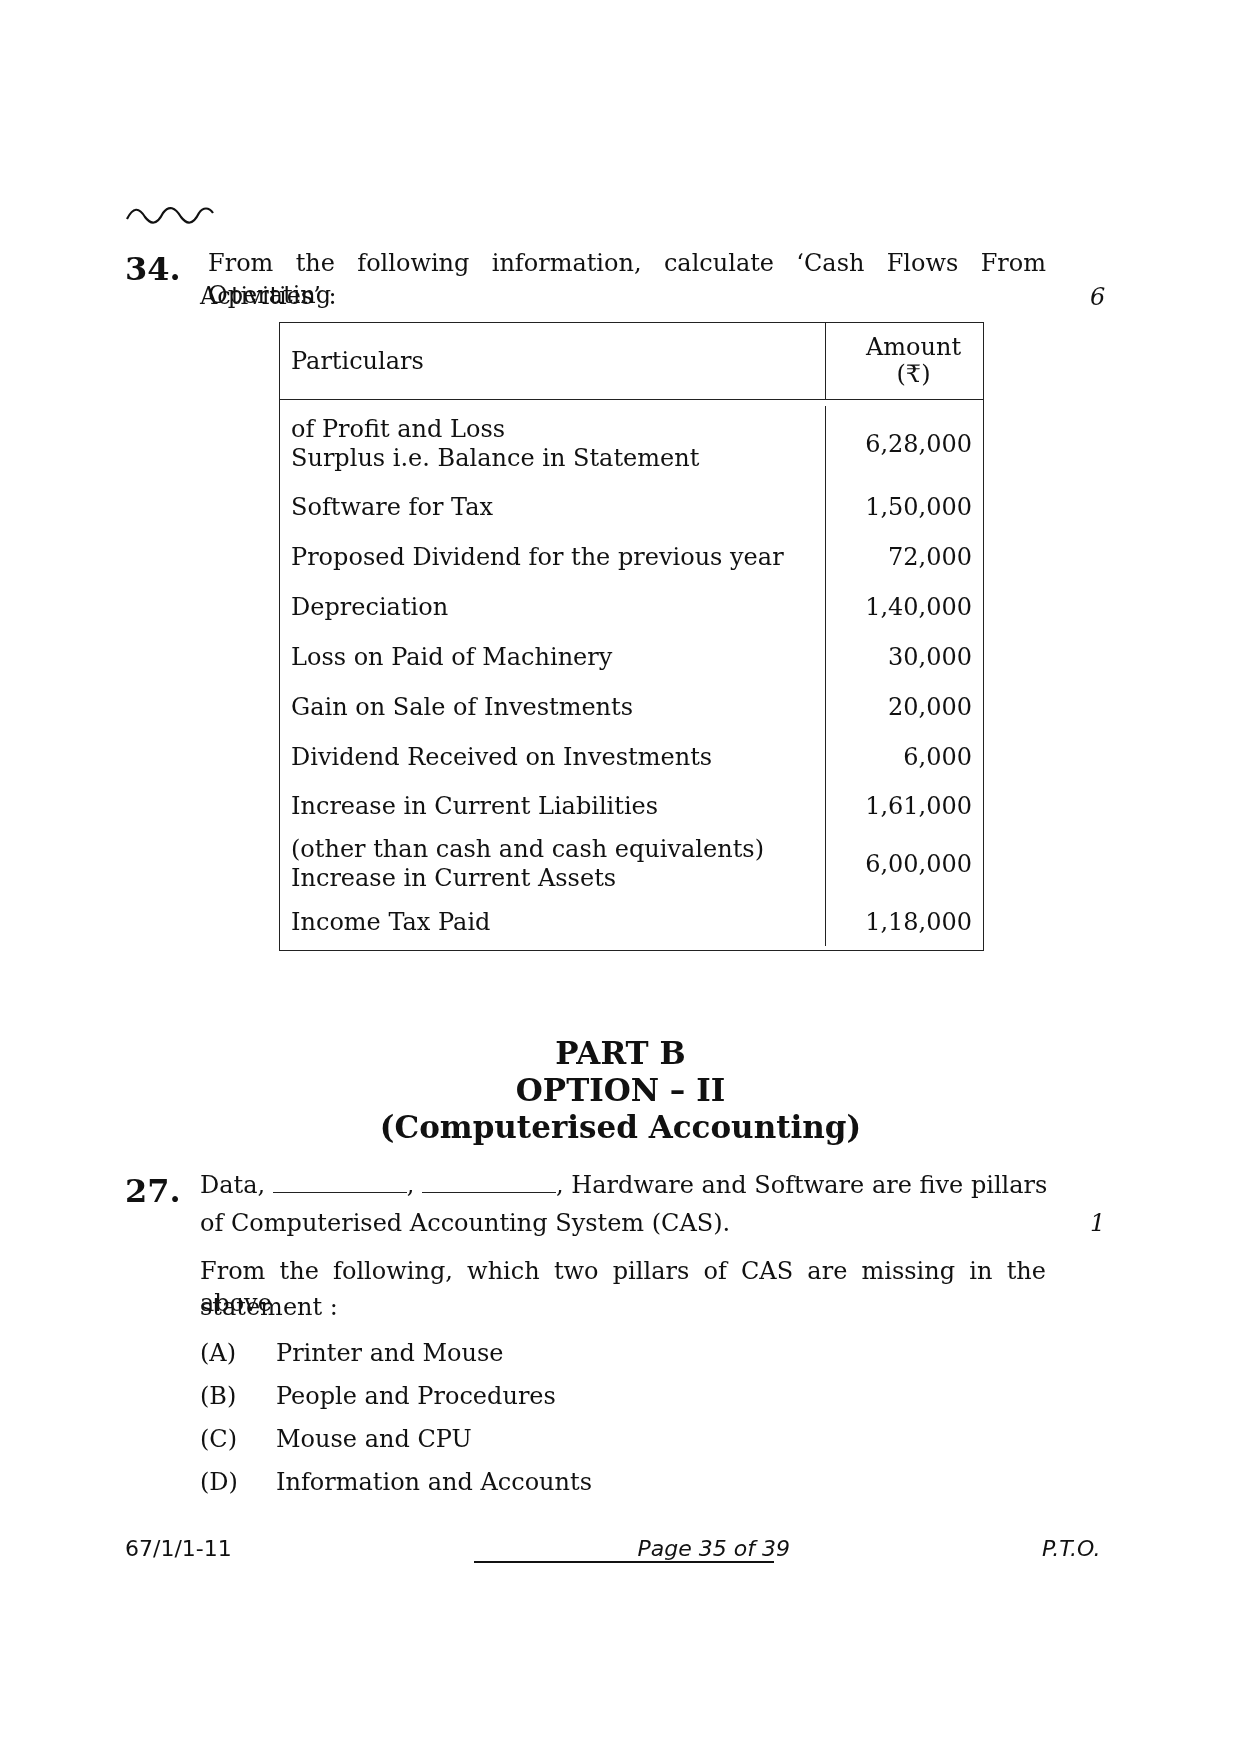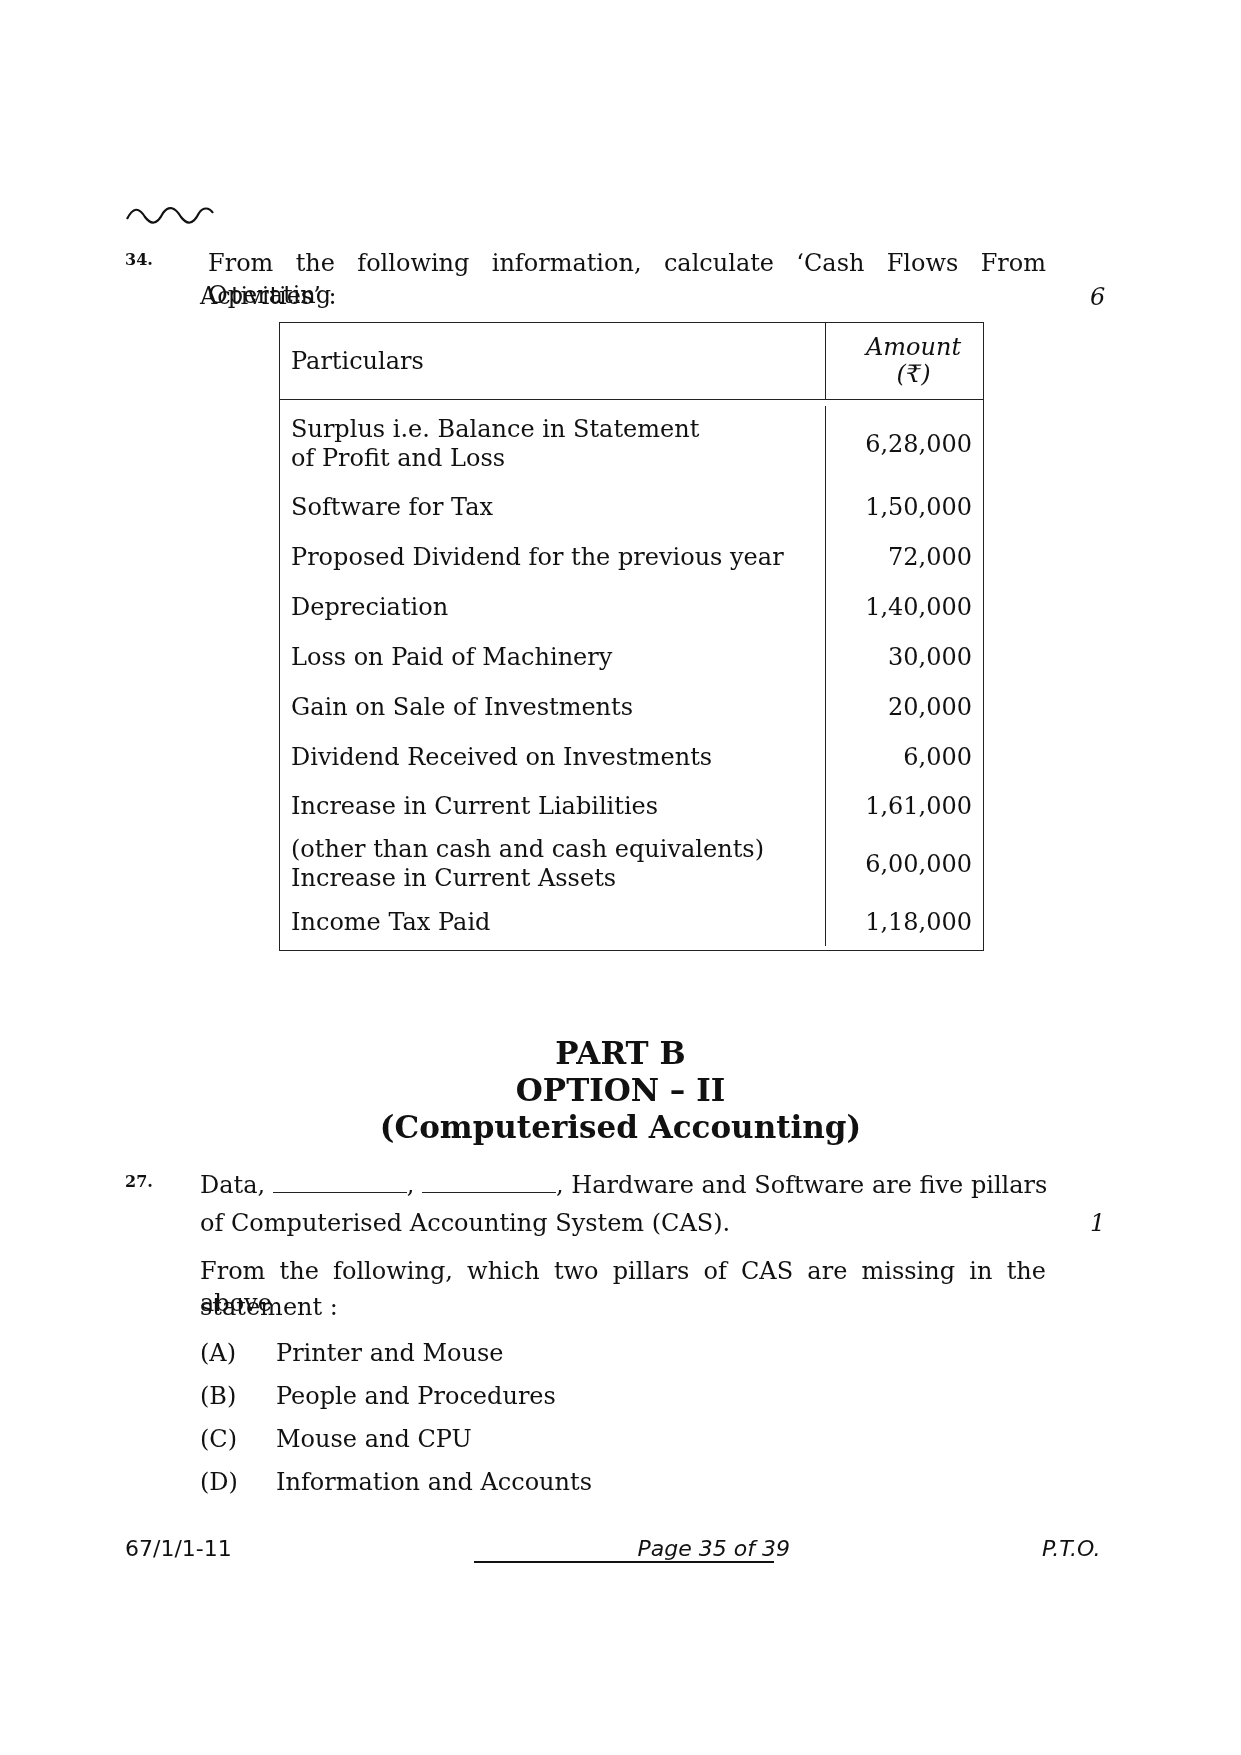--- a/index.html
+++ b/index.html
@@ -5,34 +5,34 @@
     html, body { margin: 0; padding: 0; background: #ffffff; }
     body {
       width: 1241px; height: 1755px; position: relative; overflow: hidden;
       font-family: "DejaVu Serif", "Liberation Serif", serif;
       color: #111111;
     }
     .page { position: absolute; left: 0; top: 0; width: 1241px; height: 1755px; }
 
     .wave { position: absolute; left: 125px; top: 203px; width: 90px; height: 24px; }
 
-    .qnum { position: absolute; font-weight: bold; font-size: 16px; }
+    .qnum { position: absolute; font-weight: bold; font-size: 32px; }
     .marks { position: absolute; font-style: italic; font-size: 24px; }
     .para { position: absolute; font-size: 24px; line-height: 32px; text-align: justify; }
 
     
     .cf-table {
       position: absolute; left: 279px; top: 322px; width: 703px;
       border: 1.5px solid #222; border-collapse: collapse;
       font-size: 24px;
     }
     .cf-table .hdr { display: flex; border-bottom: 1.5px solid #222; height: 76px; gap: 18px; }
     .cf-table .col-a { width: 546px; padding-left: 11px; box-sizing: border-box; border-right: 1.5px solid #222; display: flex; flex-direction: column; justify-content: center; }
     .cf-table .col-b { flex: 1; padding-right: 11px; box-sizing: border-box; display: flex; flex-direction: column; justify-content: center; align-items: flex-end; text-align: right; }
-    .cf-table .hdr .col-b { align-items: center; text-align: right; padding-right: 0; line-height: 27px; font-style: italic; }
+    .cf-table .hdr .col-b { align-items: center; text-align: right; padding-right: 0; line-height: 27px; }
     .cf-table .body { padding-top: 6px; padding-bottom: 4px; }
     .cf-table .row { display: flex; }
     .cf-table .row .col-a { line-height: 29px; }
 
     .heading { position: absolute; left: 0; width: 1241px; text-align: center; font-weight: bold; font-size: 31px; }
 
     .blank { display: inline-block; width: 134px; border-bottom: 1.5px solid #222; height: 22px; vertical-align: baseline; }
 
     .opt { position: absolute; font-size: 24px; display: flex; }
     .opt .lbl { width: 76px; }
@@ -58,22 +58,22 @@
     <div class="hdr">
       <div class="col-a">Particulars</div>
       <div class="col-b">
         <span>Amount</span>
         <span>(₹)</span>
       </div>
     </div>
     <div class="body">
       <div class="row" style="height:76px;">
         <div class="col-a">
+          <span>of Profit and Loss</span>
           <span>Surplus i.e. Balance in Statement</span>
-          <span>of Profit and Loss</span>
         </div>
         <div class="col-b">6,28,000</div>
       </div>
       <div class="row" style="height:50px;">
         <div class="col-a">Software for Tax</div>
         <div class="col-b">1,50,000</div>
       </div>
       <div class="row" style="height:50px;">
         <div class="col-a">Proposed Dividend for the previous year</div>
         <div class="col-b">72,000</div>

